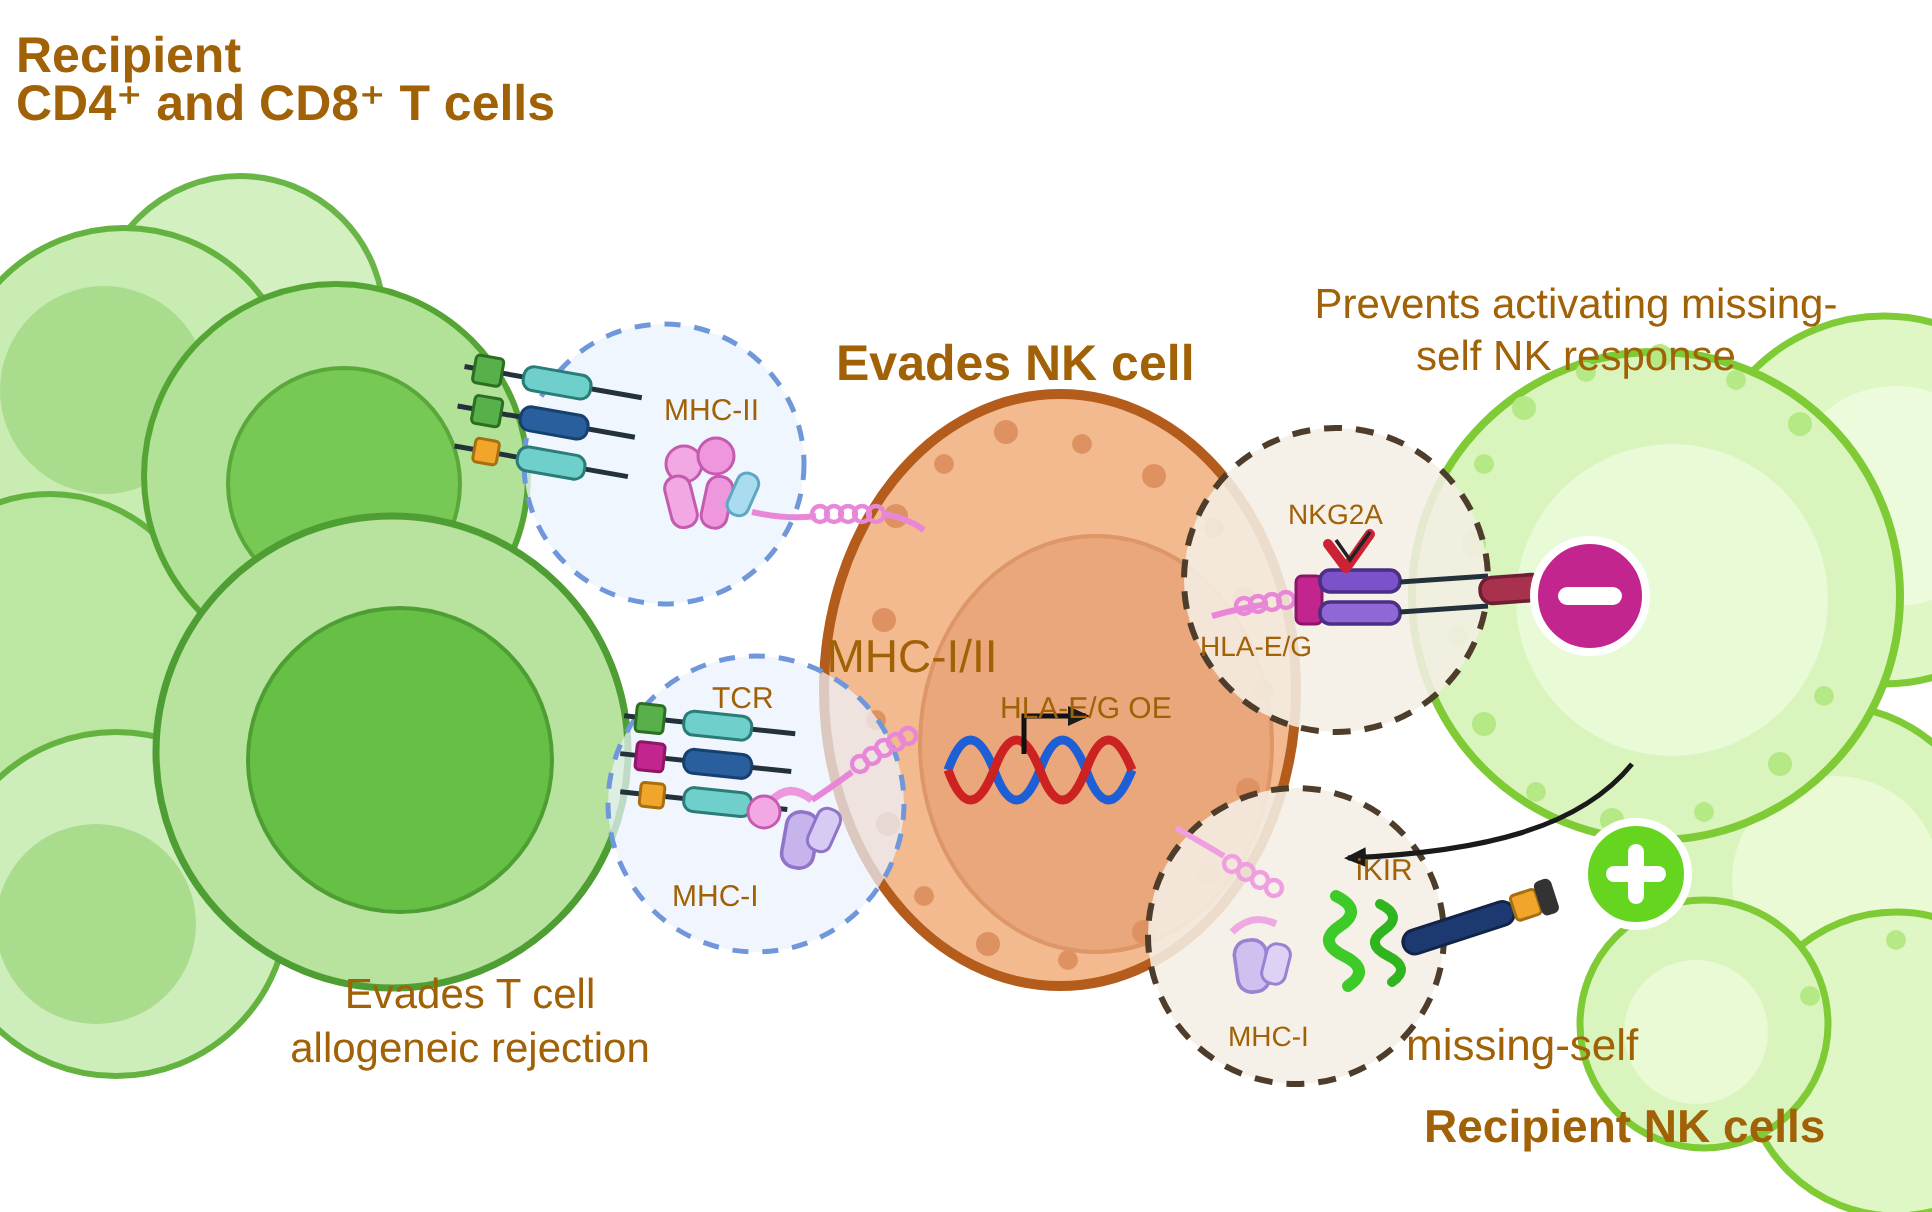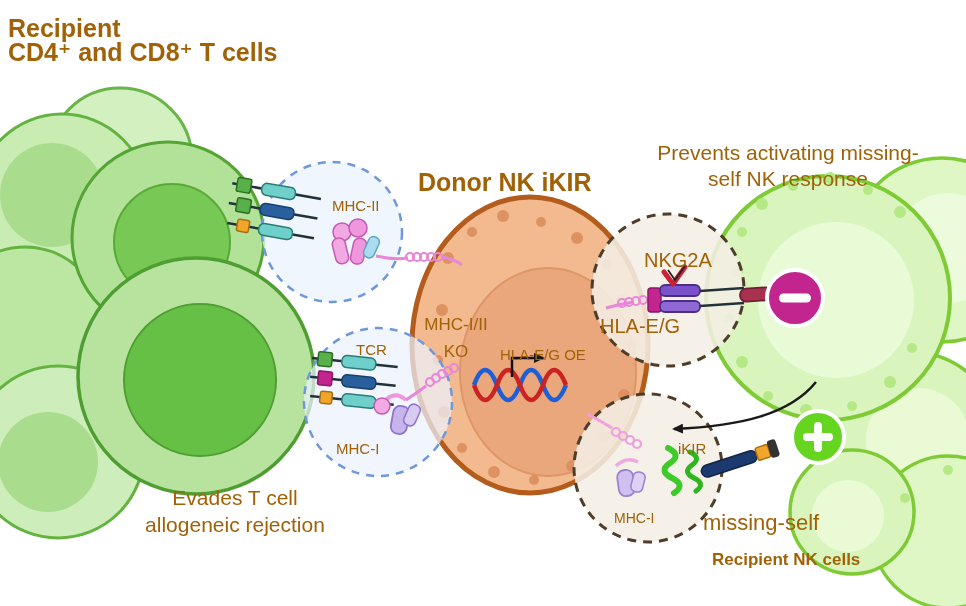--- a/index.html
+++ b/index.html
@@ -3,24 +3,24 @@
 <meta charset="utf-8">
 <style>
   * { margin:0; padding:0; box-sizing:border-box; }
   body { font-family:"Liberation Sans","DejaVu Sans",sans-serif; background:#ffffff; }
   .canvas { position:relative; width:966px; height:606px; background:#ffffff; overflow:hidden; }
   .canvas > svg { position:absolute; left:0; top:0; }
   .lbl { position:absolute; color:#a16207; line-height:1.18; white-space:nowrap; }
   .bold { font-weight:bold; }
   .center { text-align:center;margin-top:31px; }
   .t25 { font-size:25px; }
-  .t23 { font-size:17px; }
+  .t23 { font-size:23px; }
   .t21 { font-size:21px; }
   .t17 { font-size:22px; }
-  .t16 { font-size:20px; }
+  .t16 { font-size:14px; }
   .t15 { font-size:15px; }
   .t14 { font-size:14px; }
 </style>
 </head>
 <body>
 
 <div class="canvas">
 
   <svg width="966" height="606" viewBox="0 0 966 606">
     <defs>
@@ -214,35 +214,34 @@
       <path d="M512 377 L512 358 L543 358" stroke="#111111" stroke-width="2.5" fill="none" marker-end="url(#arrowhead)"></path>
     </g>
   </svg>
 
   <div class="lbl bold t25" style="left:8px; top:14px;">Recipient</div>
   <div class="lbl bold t25" style="left:8px; top:38px;">CD4⁺ and CD8⁺ T cells</div>
 
   <div class="lbl t21 center" style="left:620px; top:110px; width:336px;">Prevents activating missing-</div>
   <div class="lbl t21 center" style="left:620px; top:136px; width:336px;">self NK response</div>
 
-  <div class="lbl bold t25" style="left:418px; top:168px;">Donor NK iKIR</div>
+  <div class="lbl bold t25" style="left:418px; top:168px;">Evades NK cell</div>
 
   <div class="lbl t15" style="left:332px; top:197px;">MHC-II</div>
   <div class="lbl t15" style="left:356px; top:341px;">TCR</div>
   <div class="lbl t15" style="left:336px; top:440px;">MHC-I</div>
 
   <div class="lbl t23 center" style="left:400px; top:284px; width:112px;">MHC-I/II</div>
-  <div class="lbl t23 center" style="left:400px; top:311px; width:112px;">KO</div>
 
   <div class="lbl t15" style="left:500px; top:334px;margin-top:12px;">HLA-E/G OE</div>
 
   <div class="lbl t16" style="left:644px; top:249px;">NKG2A</div>
   <div class="lbl t16" style="left:600px; top:315px;">HLA-E/G</div>
 
-  <div class="lbl t15" style="left:678px; top:440px;">iKIR</div>
+  <div class="lbl t15" style="left:678px; top:427px;">iKIR</div>
   <div class="lbl t14" style="left:614px; top:510px;">MHC-I</div>
   <div class="lbl t17" style="left:703px; top:510px;">missing-self</div>
 
   <div class="lbl t21 center" style="left:115px; top:455px; width:240px;">Evades T cell</div>
   <div class="lbl bold t23" style="left:712px; top:550px;">Recipient NK cells</div>
 
   <div class="lbl t21 center" style="left:115px; top:482px; width:240px;">allogeneic rejection</div>
 
 </div>
 

